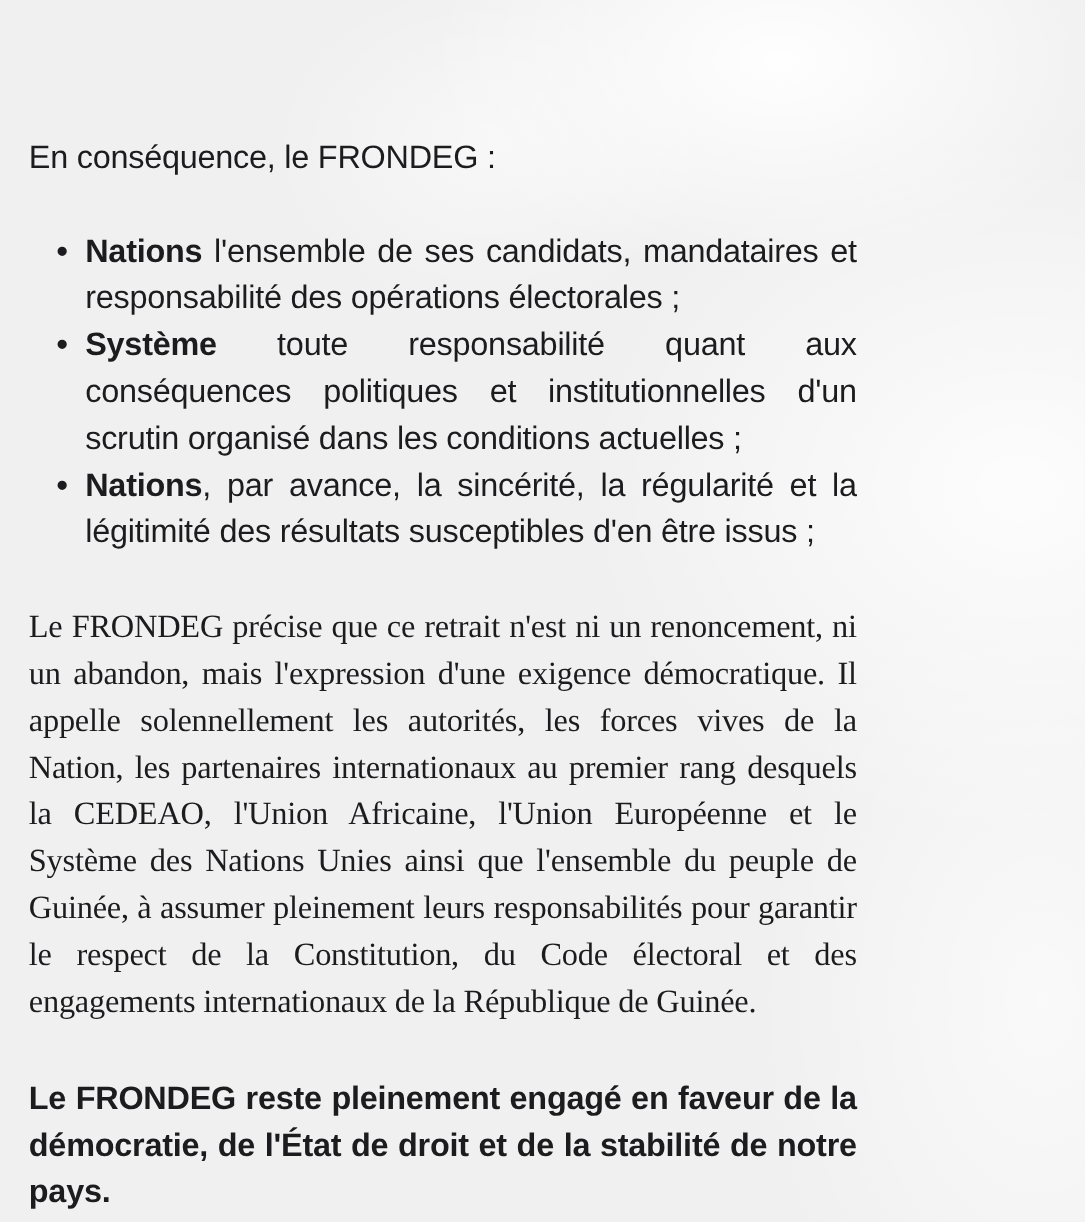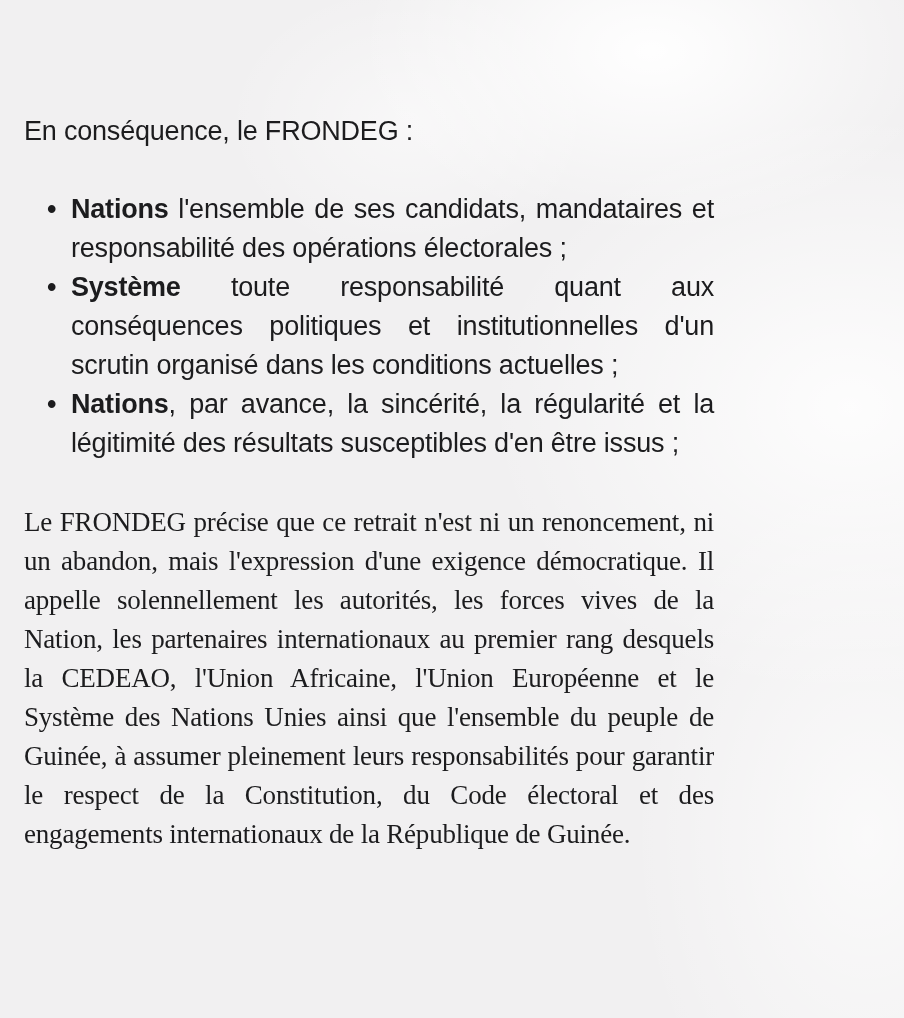--- a/index.html
+++ b/index.html
@@ -80,14 +80,15 @@
   <ul class="bullets">
     <li><span class="bullet-lead">Nations</span><span> l'ensemble de ses candidats, mandataires et responsabilité des opérations électorales ;</span></li>
 
     <li><span class="bullet-lead">Système</span><span> toute responsabilité quant aux conséquences politiques et institutionnelles d'un scrutin organisé dans les conditions actuelles ;</span></li>
 
     <li><span class="bullet-lead">Nations</span><span>, par avance, la sincérité, la régularité et la légitimité des résultats susceptibles d'en être issus ;</span></li>
   </ul>
 
   <p class="body-par">Le FRONDEG précise que ce retrait n'est ni un renoncement, ni un abandon, mais l'expression d'une exigence démocratique. Il appelle solennellement les autorités, les forces vives de la Nation, les partenaires internationaux au premier rang desquels la CEDEAO, l'Union Africaine, l'Union Européenne et le Système des Nations Unies ainsi que l'ensemble du peuple de Guinée, à assumer pleinement leurs responsabilités pour garantir le respect de la Constitution, du Code électoral et des engagements internationaux de la République de Guinée.</p>
 
+  <p class="closing">Le FRONDEG reste pleinement engagé en faveur de la démocratie, de l'État de droit et de la stabilité de notre pays.</p>
 
 </div>
 
 </body></html>

